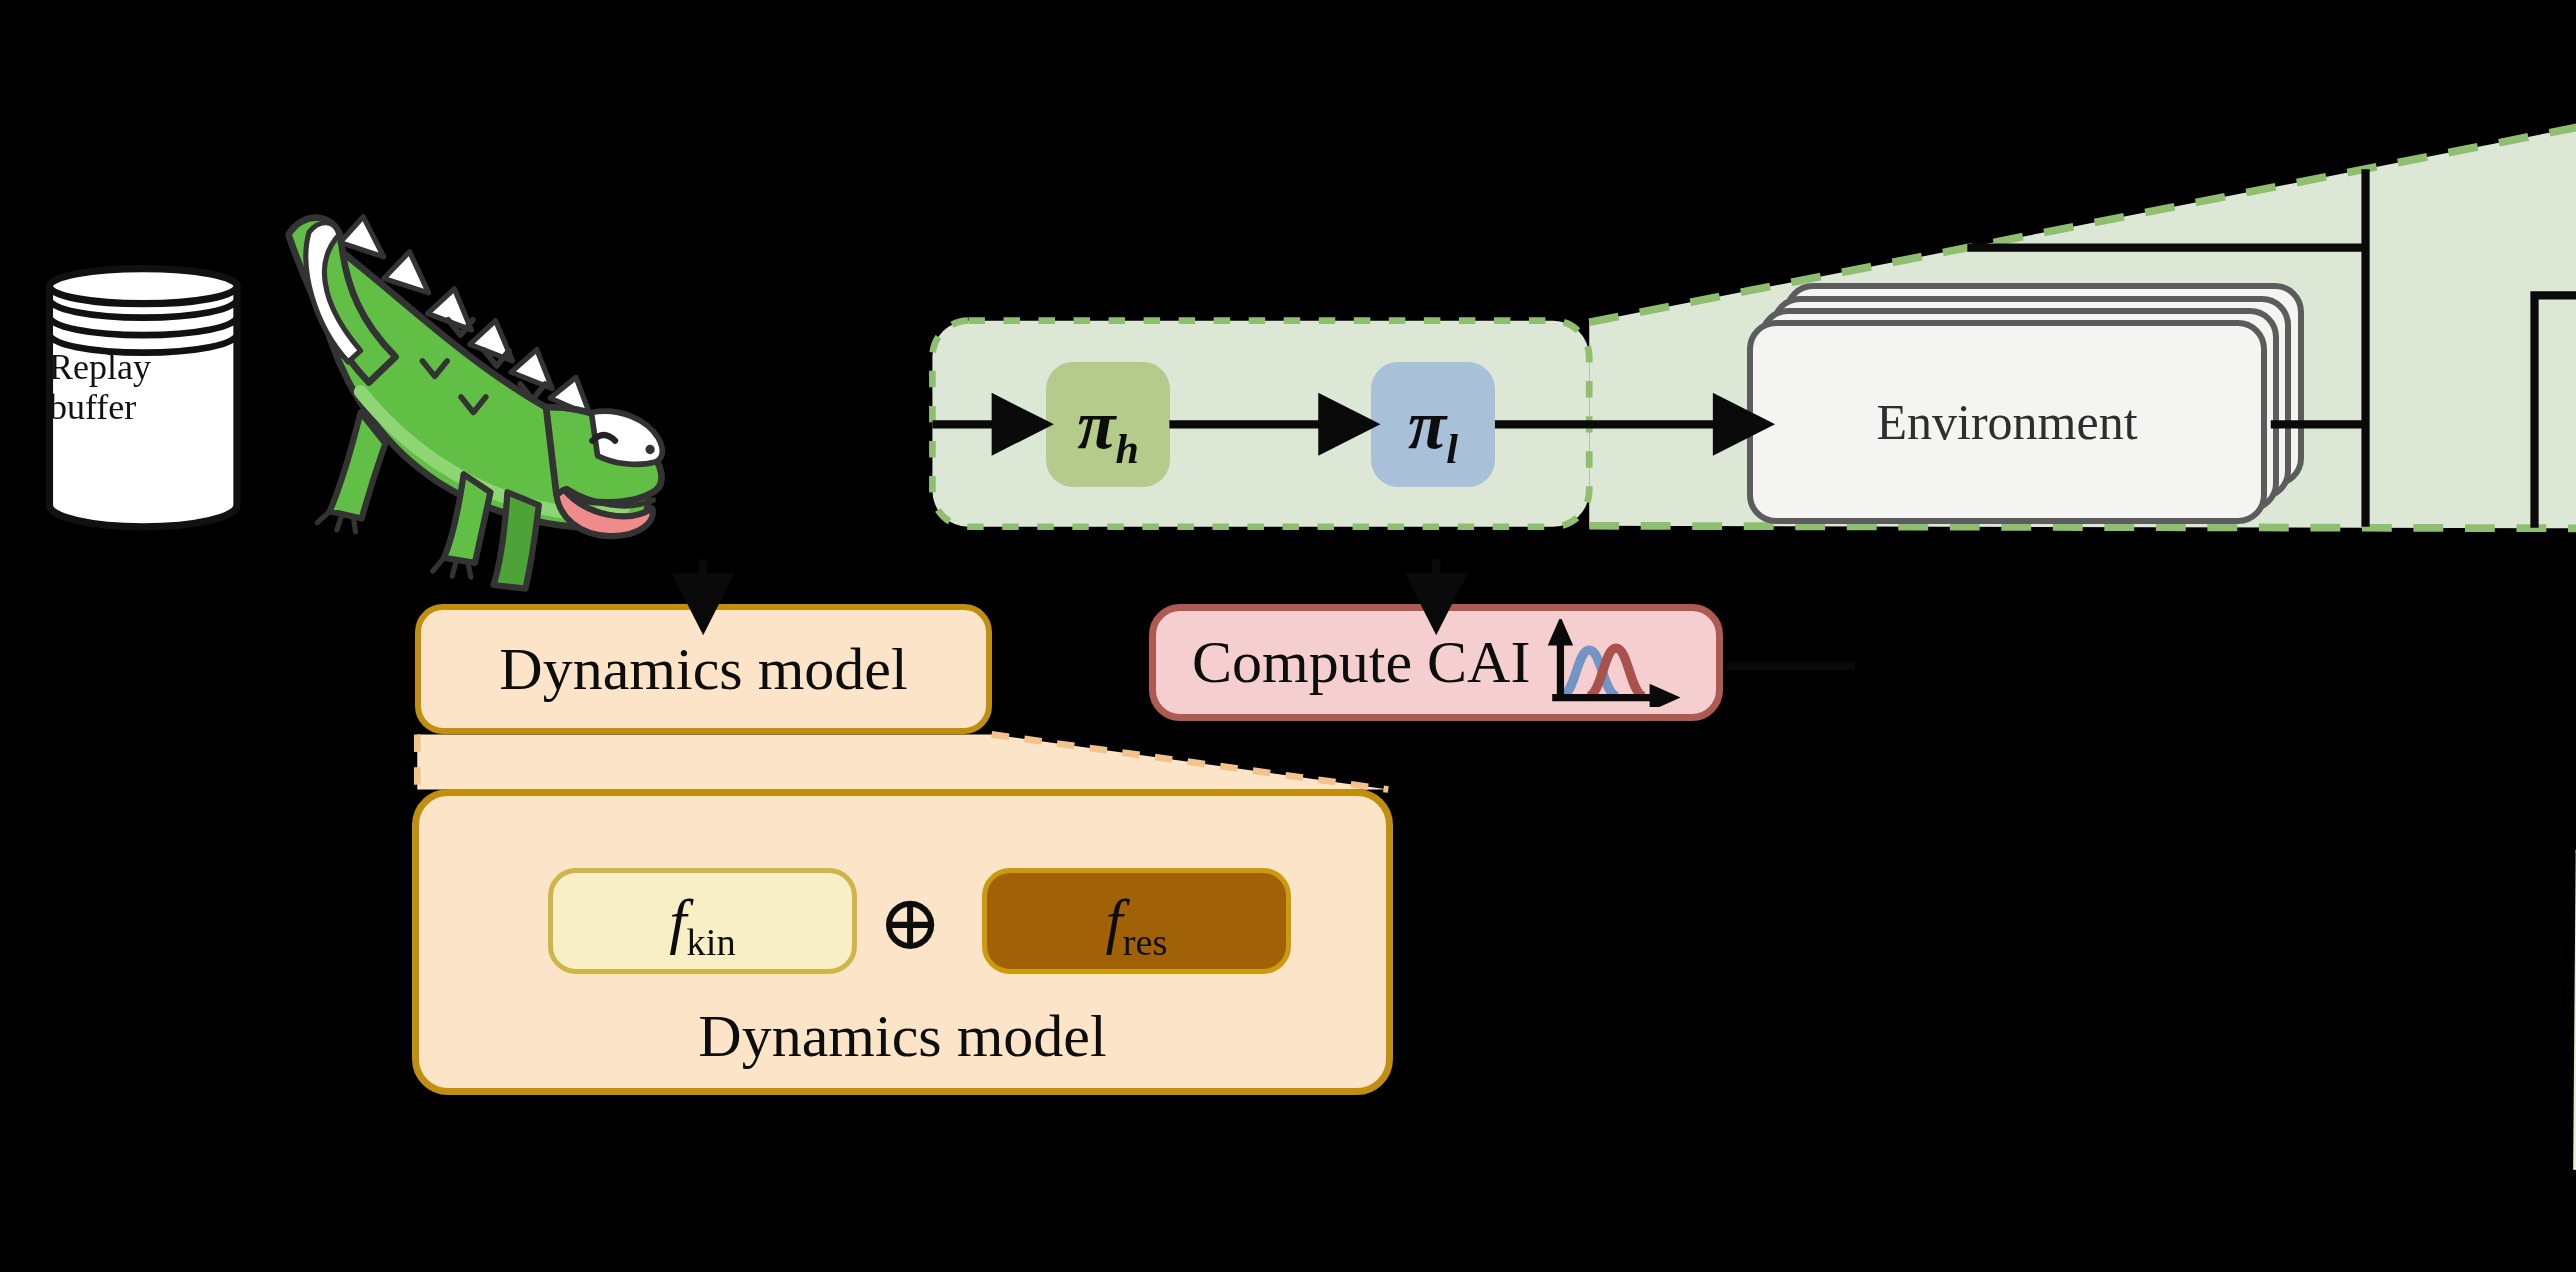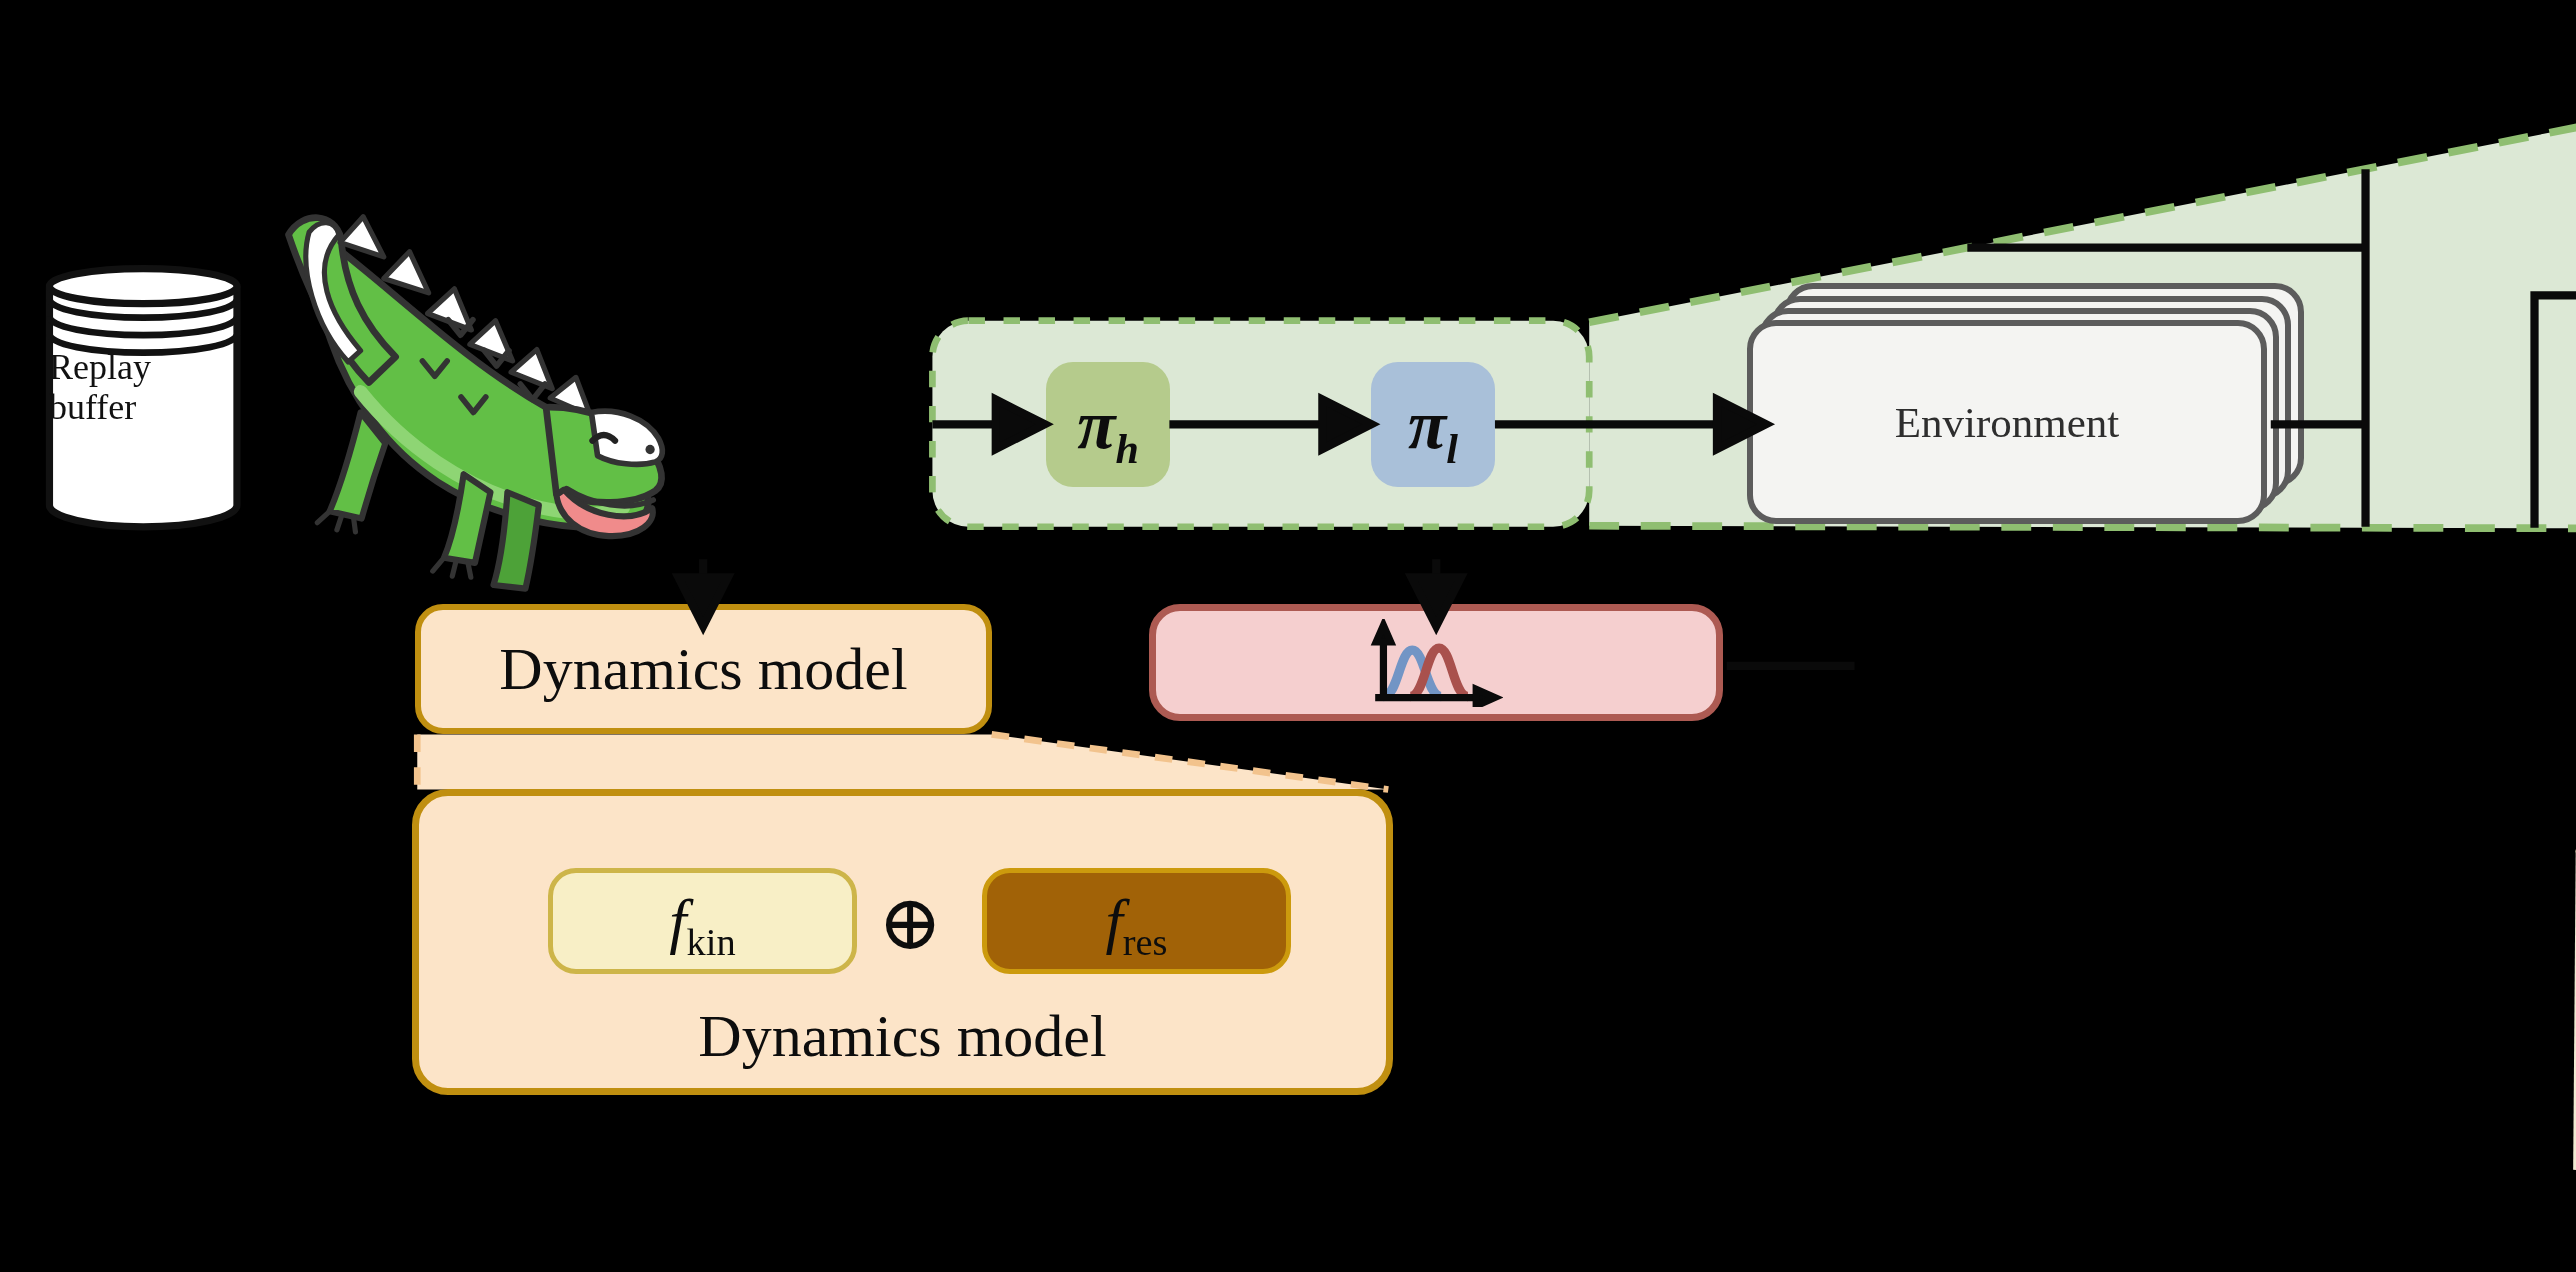--- a/index.html
+++ b/index.html
@@ -7,21 +7,21 @@
           font-family:"Liberation Serif","DejaVu Serif",serif;color:#0d0d0d;}
   svg.layer{position:absolute;left:0;top:0;width:4116px;height:1273px;pointer-events:none;}
   .box{position:absolute;box-sizing:border-box;display:flex;flex-direction:column;
        align-items:center;justify-content:center;text-align:center;}
   
   .pi-box{font-size:70px;font-weight:bold;font-style:italic;border-radius:27px;}
   .pi-box sub,.pol-pi sub{font-size:0.60em;font-style:italic;line-height:0;}
   
   .env-card{position:absolute;width:520px;height:204px;background:#f4f4f2;
             border:6.7px solid #5c5c5c;border-radius:29px;box-sizing:border-box;}
-  #env-label{font-size:43px;color:#2e2e2e;}
+  #env-label{font-size:50px;color:#2e2e2e;}
   
   .gold-box{background:#fce4c8;border:6.7px solid #c08f10;border-radius:28px;font-size:60px;}
   .cai-box{background:#f5cfcf;border:7.7px solid #ad5a52;border-radius:31px;font-size:60px;
            flex-direction:row;gap:15.5px;}
   .f-box{border-radius:28px;font-size:62px;}
   .f-box .fi{font-style:italic;}
   .f-box sub{font-size:0.62em;font-style:normal;line-height:0;}
   .oplus{position:absolute;font-size:77px;font-weight:normal;}
   .caption{position:absolute;font-size:60px;width:100%;text-align:center;}
   
@@ -144,20 +144,21 @@
   <div class="env-card" style="left:1759px;top:308px;"></div>
   <div class="env-card" style="left:1747px;top:320px;display:flex;align-items:center;justify-content:center;">
     <span id="env-label">Environment</span>
   </div>
 
   <div class="box gold-box" style="left:415px;top:604px;width:577px;height:130px;">
     <span>Dynamics model</span>
   </div>
 
   <div class="box cai-box" style="left:1149px;top:604px;width:574px;height:117px;">
+    <span>Compute CAI</span>
     <svg width="134" height="88" viewBox="0 0 130 85">
       <path d="M14,75 C28,75 30,30 42,30 C54,30 56,75 70,75" fill="none" stroke="#7295c5" stroke-width="9"></path>
       <path d="M40,75 C54,75 56,28 68,28 C80,28 82,75 96,75" fill="none" stroke="#a9514d" stroke-width="9"></path>
       <g stroke="#0a0a0a" stroke-width="7" fill="#0a0a0a">
         <path d="M14,78 V18" fill="none"></path>
           <polygon points="14,6 7,22 21,22"></polygon>
         <path d="M6,76 H108" fill="none"></path>
           <polygon points="122,76 104,68 104,84"></polygon>
       </g>
     </svg>

